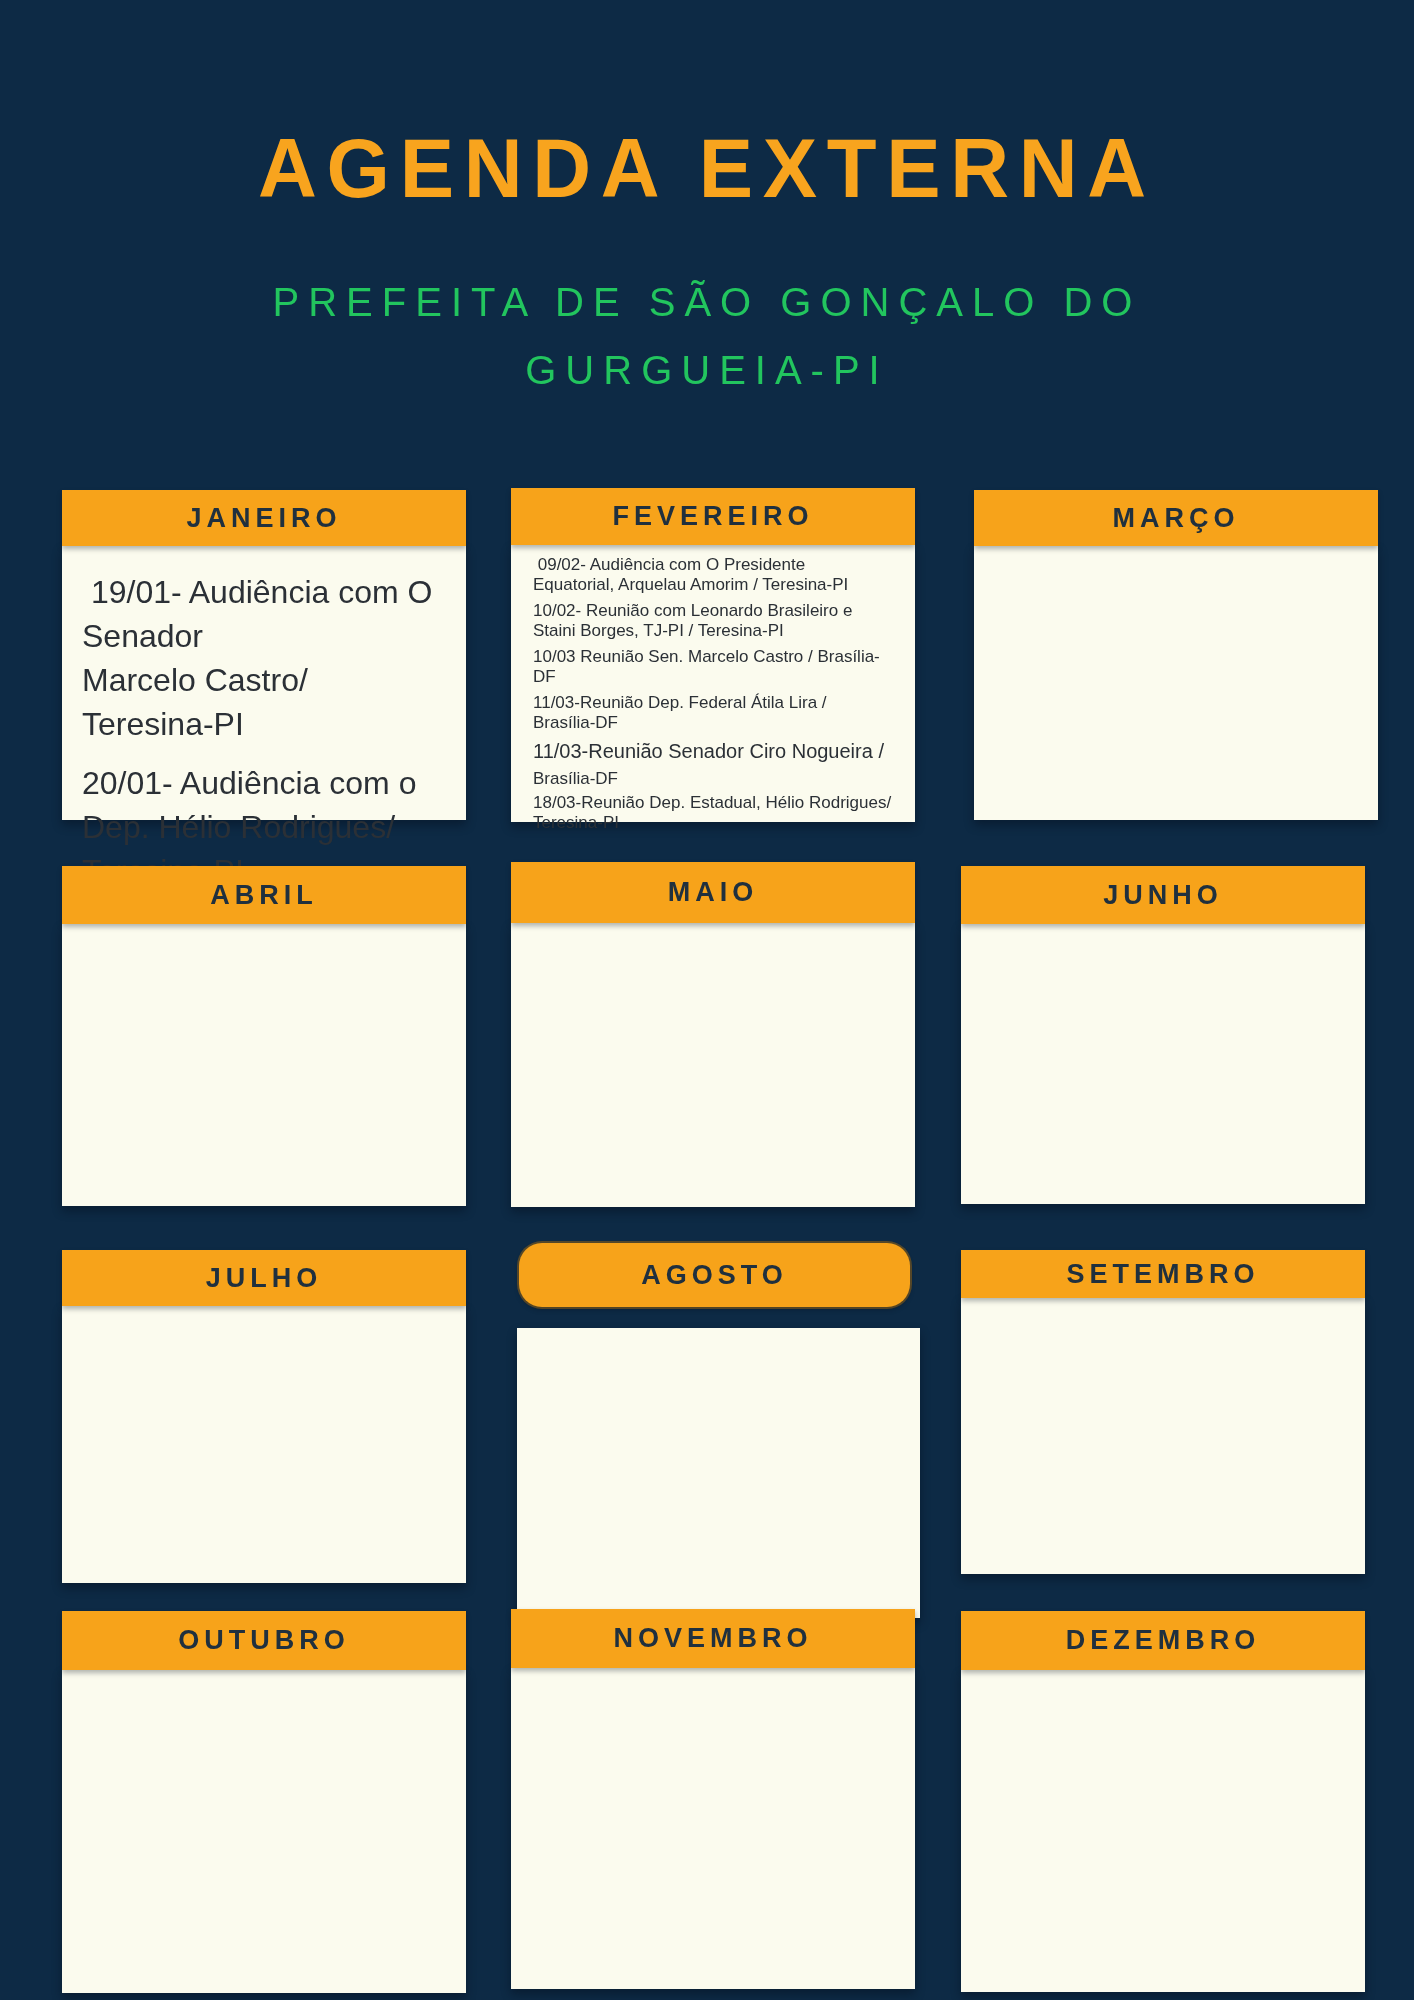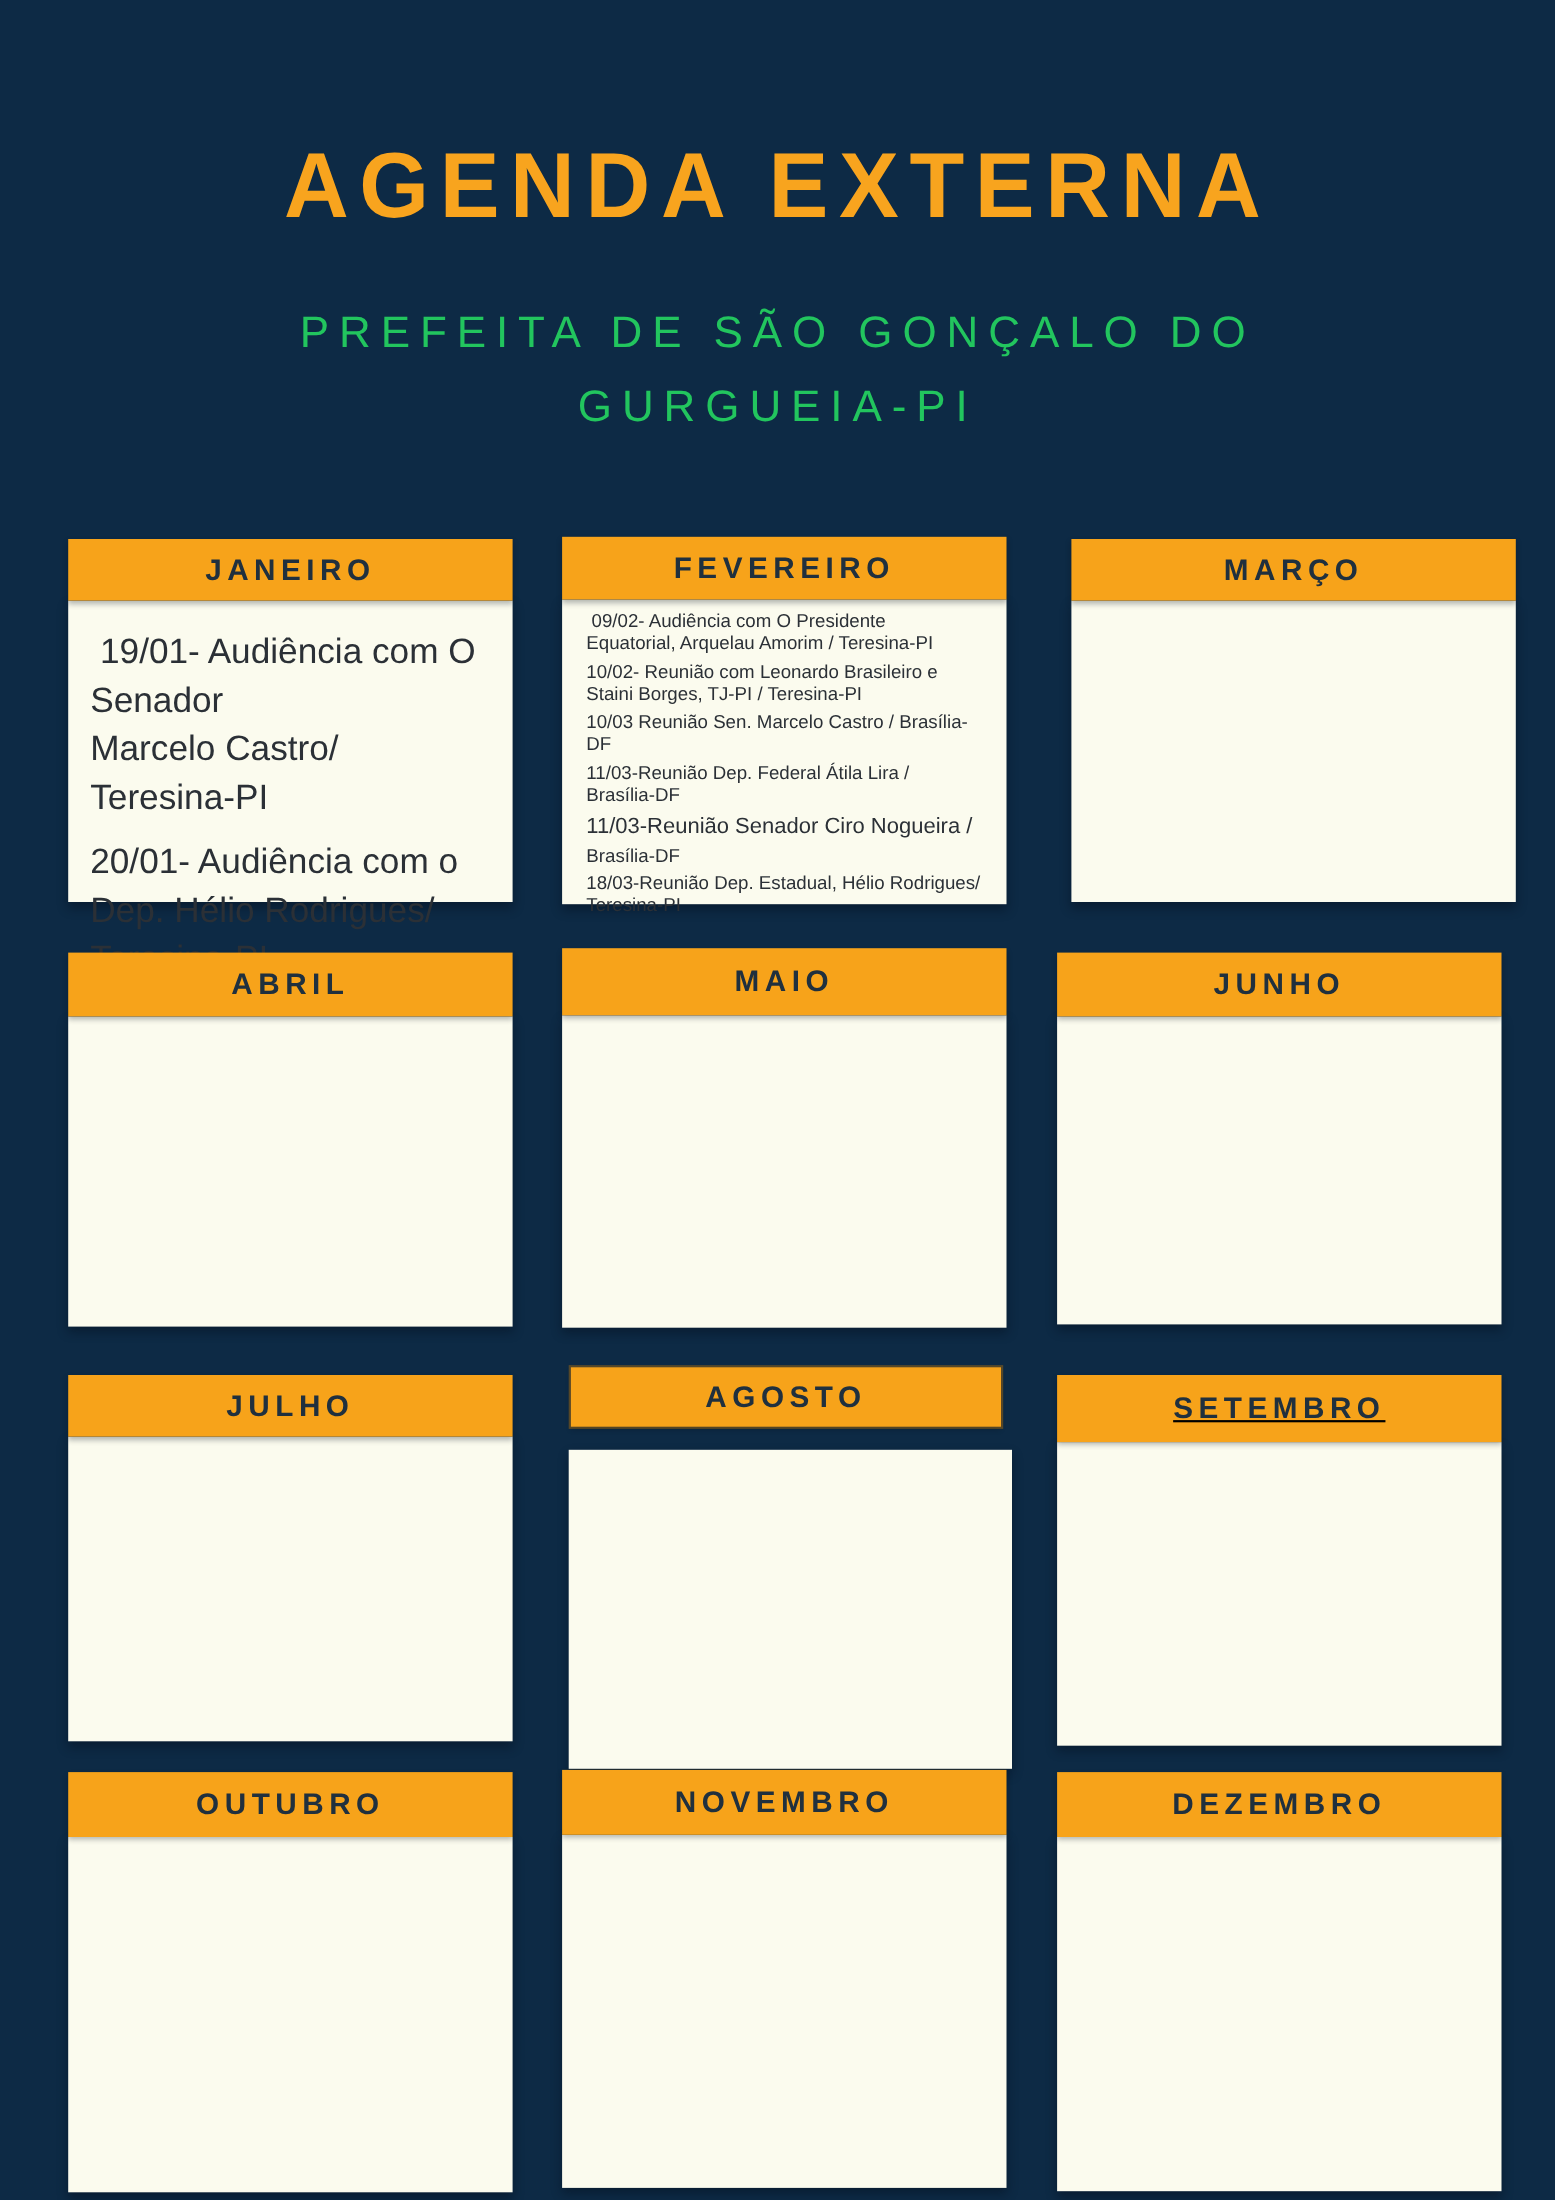--- a/index.html
+++ b/index.html
@@ -67,23 +67,23 @@
 
   
   .card-jan{left:62px;top:490px;}  .card-jan .card-header{height:56px;} .card-jan .card-body{height:274px;}
   .card-fev{left:511px;top:488px;} .card-fev .card-header{height:57px;} .card-fev .card-body{height:277px;padding:10px 18px 0 22px;}
   .card-mar{left:961px;top:490px;padding-left:13px;} .card-mar .card-header{height:56px;} .card-mar .card-body{height:274px;}
   .card-abr{left:62px;top:866px;}  .card-abr .card-header{height:58px;} .card-abr .card-body{height:282px;}
   .card-mai{left:511px;top:862px;} .card-mai .card-header{height:61px;} .card-mai .card-body{height:284px;}
   .card-jun{left:961px;top:866px;} .card-jun .card-header{height:58px;} .card-jun .card-body{height:280px;}
   .card-jul{left:62px;top:1250px;} .card-jul .card-header{height:56px;} .card-jul .card-body{height:277px;}
   .card-ago{left:511px;top:1243px;}
-  .card-ago .card-header{height:54px;margin-left:8px;width:391px;box-shadow:0 0 0 2px rgba(175,110,10,0.45),0 3px 5px rgba(4,14,26,0.30);}
+  .card-ago .card-header{height:64px;margin-left:8px;width:391px;box-shadow:0 0 0 2px rgba(175,110,10,0.45),0 3px 5px rgba(4,14,26,0.30);border-radius:23px;}
   .card-ago .card-body{height:290px;margin-top:21px;margin-left:6px;width:403px;}
-  .card-set{left:961px;top:1250px;} .card-set .card-header{height:61px;text-decoration:underline;} .card-set .card-body{height:276px;}
+  .card-set{left:961px;top:1250px;} .card-set .card-header{height:48px;} .card-set .card-body{height:276px;}
   .card-out{left:62px;top:1611px;}  .card-out .card-header{height:59px;} .card-out .card-body{height:323px;}
   .card-nov{left:511px;top:1609px;} .card-nov .card-header{height:59px;} .card-nov .card-body{height:321px;}
   .card-dez{left:961px;top:1611px;} .card-dez .card-header{height:59px;} .card-dez .card-body{height:322px;}
 </style>
 </head>
 <body>
 
 <div class="poster">
 
   <div class="title">AGENDA EXTERNA</div>

